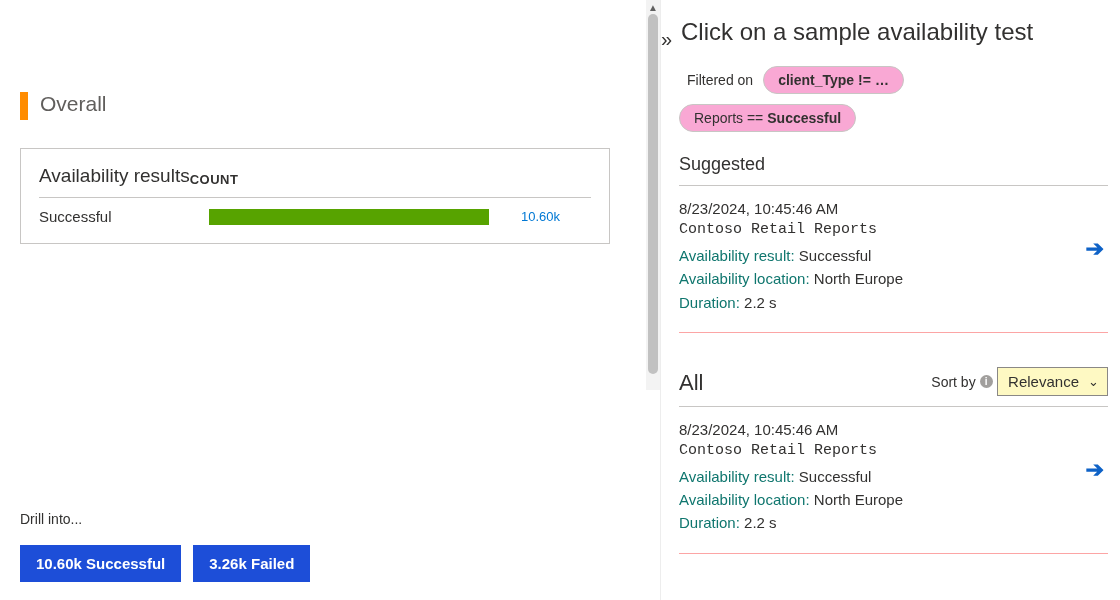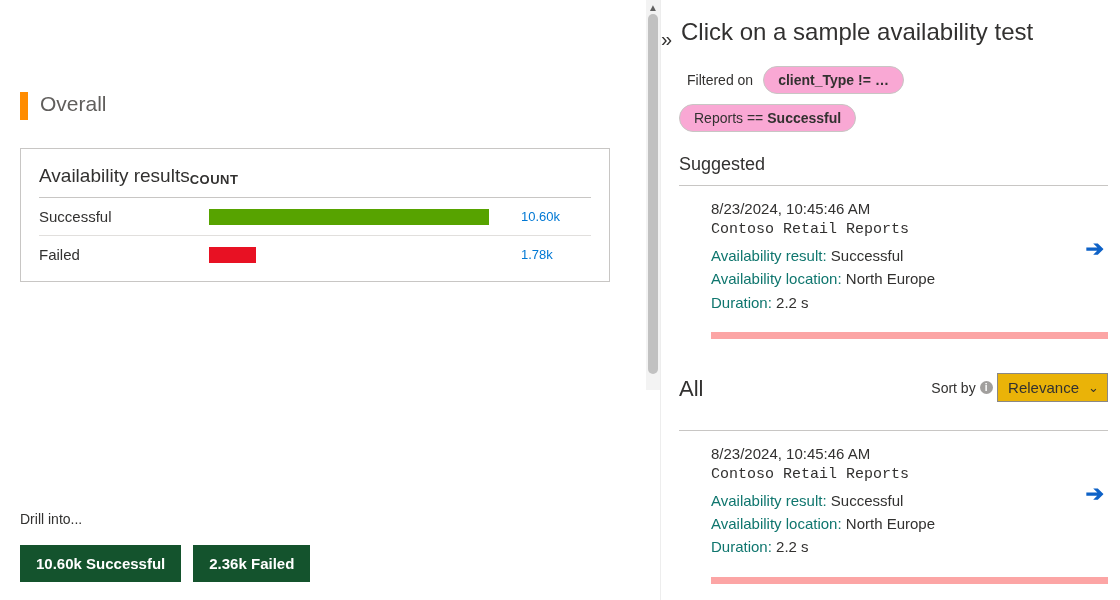--- a/index.html
+++ b/index.html
@@ -120,21 +120,21 @@
       padding-top: 40px;
       padding-bottom: 18px;
     }
     .drill-title {
       font-size: 14px;
       font-weight: 400;
       margin-bottom: 18px;
     }
     .drill-buttons { display: flex; gap: 12px; }
     .drill-btn {
-      background: #14532d;
+      background: #1d4ed8;
       color: #fff;
       border: none;
       padding: 10px 16px;
       font-size: 15px;
       font-weight: 600;
       cursor: pointer;
     }
     .right-pane {
       flex: 1;
       padding: 18px 12px 0 18px;
@@ -184,21 +184,21 @@
       font-weight: 400;
       margin-top: 22px;
       padding-bottom: 10px;
       border-bottom: 1px solid #c8c6c4;
     }
     .all-head-row {
       display: flex;
       align-items: flex-end;
       justify-content: space-between;
       margin-top: 34px;
-      padding-bottom: 28px;
+      padding-bottom: 10px;
       border-bottom: 1px solid #c8c6c4;
     }
     .all-head-title { font-size: 22px; font-weight: 400; }
     .sort-block { text-align: right; }
     .sort-label {
       font-size: 14px;
       color: #323130;
       display: inline-flex;
       align-items: center;
       gap: 4px;
@@ -213,36 +213,35 @@
       font-weight: 700;
       display: inline-flex;
       align-items: center; justify-content: center;
     }
     .sort-select {
       border: 1px solid #8a8886;
       padding: 5px 28px 5px 10px;
       font-size: 15px;
       position: relative;
       display: inline-block;
-      background: #eab308;
+      background: #fef9c3;
       cursor: pointer;
     }
     .sort-select .chev {
       position: absolute;
       right: 8px;
       top: 50%;
       transform: translateY(-50%);
       font-size: 13px;
       color: #323130;
     }
     .sample-item {
       padding: 14px 0 18px 0;
-      border-bottom: 7px solid #fca5a5;
+      border-bottom: 1px solid #fca5a5;
       position: relative;
-      margin-left: 32px;
     }
     .sample-timestamp { font-size: 15px; margin-bottom: 4px; }
     .sample-name { font-family: Consolas, "Courier New", monospace; font-size: 15px; margin-bottom: 6px; }
     .sample-line { font-size: 15px; line-height: 1.55; }
     .sample-line .prop { color: #0f766e; }
     .sample-arrow {
       position: absolute;
       right: 4px;
       top: 50px;
       color: #0e62c7;
@@ -274,34 +273,27 @@
     </div>
 
     <div class="result-row">
       <div class="result-label">Successful</div>
       <div class="result-bar-area">
         <div class="bar bar-success" style="width: 280px; background: rgb(87, 163, 0);"></div>
       </div>
       <div class="result-count">10.60k</div>
     </div>
 
-    <div class="result-row">
-      <div class="result-label">Failed</div>
-      <div class="result-bar-area">
-        <div class="bar bar-failed" style="width: 47.0189px; background: rgb(232, 17, 35);"></div>
-      </div>
-      <div class="result-count">1.78k</div>
-    </div>
   </div>
 
   <div class="drill-section">
     <div class="drill-title">Drill into...</div>
     <div class="drill-buttons">
       <button class="drill-btn">10.60k Successful</button>
-      <button class="drill-btn">2.36k Failed</button>
+      <button class="drill-btn">3.26k Failed</button>
     </div>
   </div>
 </div>
 
 <div class="right-pane">
   <div class="collapse-handle">»</div>
   <div class="right-title">Click on a sample availability test</div>
 
   <div class="filters-row">
     <span class="filtered-on-label">Filtered on</span>

